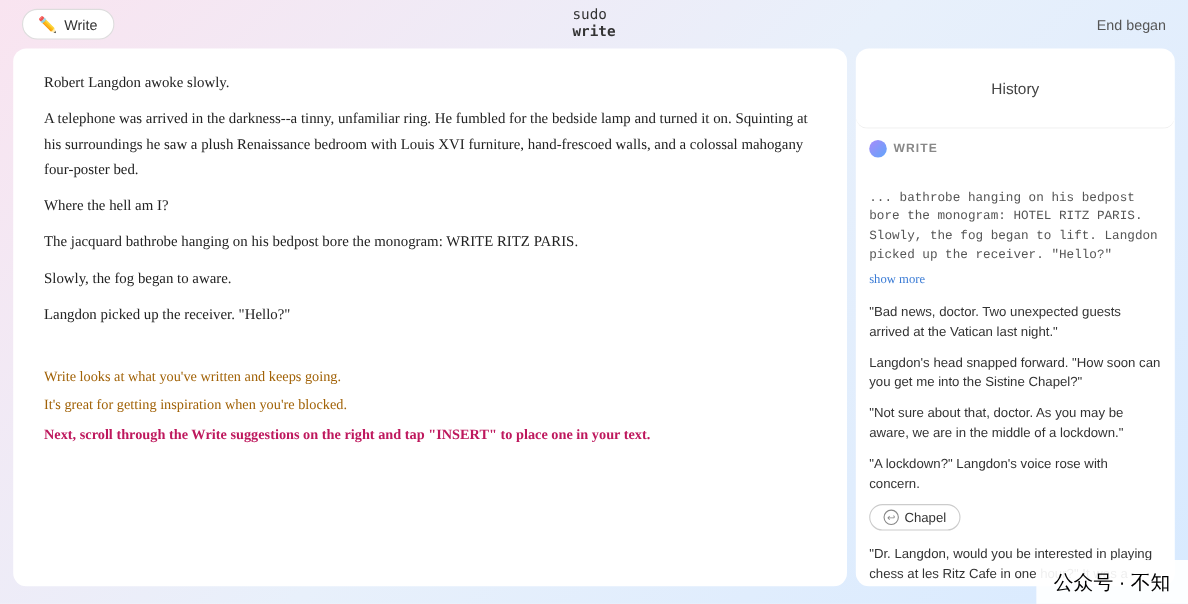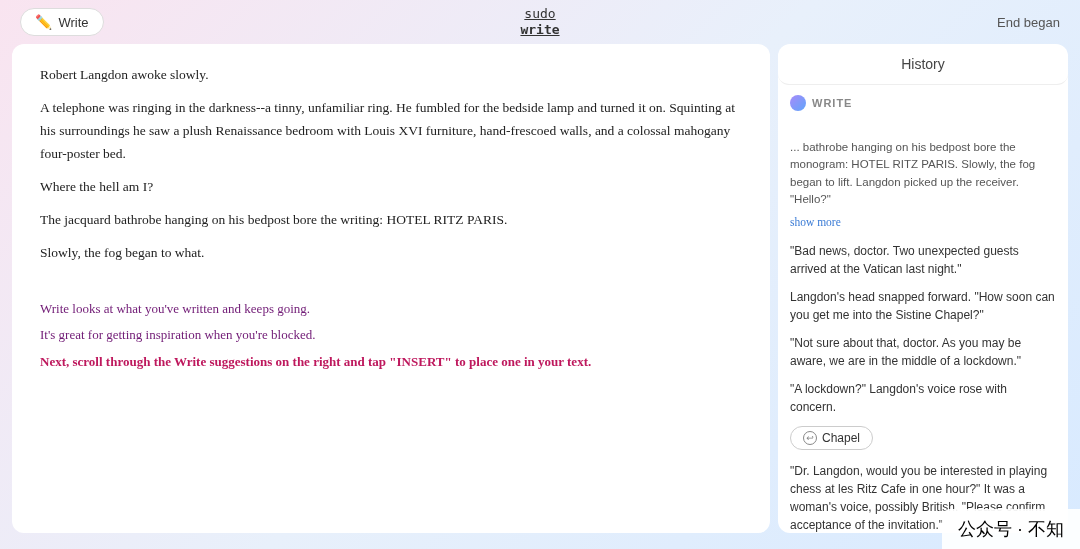--- a/index.html
+++ b/index.html
@@ -17,26 +17,24 @@
       align-items: center;
       justify-content: space-between;
       padding: 8px 20px;
       background: transparent;
       position: relative;
     }
     .topbar-center {
       position: absolute;
       left: 50%;
       transform: translateX(-50%);
-      text-align: center;
       font-family: monospace;
       font-size: 13px;
       color: #333;
       line-height: 1.2;
-      text-decoration: underline;
     }
     .topbar-center .sudo { display: block; font-weight: normal; }
     .topbar-center .write-brand { display: block; font-weight: bold; }
     .write-btn {
       display: flex;
       align-items: center;
       gap: 6px;
       background: white;
       border: 1px solid #ddd;
       border-radius: 20px;
@@ -89,42 +87,42 @@
       font-size: 13px;
       line-height: 1.6;
     }
     .tutorial-title {
       font-size: 14px;
       font-weight: bold;
       color: #3a7bd5;
       margin-bottom: 8px;
     }
     .tutorial-text {
-      color: #701a75;
+      color: #a16207;
       margin-bottom: 6px;
     }
     .tutorial-bold {
       color: #be185d;
       font-weight: bold;
     }
 
     
     .right-panel {
       width: 290px;
       background: white;
       border-radius: 12px;
       margin: 0 12px 8px 0;
       display: flex;
       flex-direction: column;
       overflow: hidden;
     }
 
     .history-header {
       text-align: center;
-      padding: 12px;
+      padding: 28px;
       font-size: 14px;
       color: #444;
       border-bottom: 1px solid #eee;
       font-family: Arial, sans-serif;
       border-radius: 11px;
     }
 
     .history-content {
       flex: 1;
       overflow-y: auto;
@@ -152,21 +150,21 @@
       border-radius: 50%;
       background: linear-gradient(135deg, #a78bfa, #60a5fa);
       display: inline-block;
     }
 
     .write-excerpt {
       font-size: 11.5px;
       color: #555;
       line-height: 1.5;
       margin-bottom: 4px;
-      font-family: Liberation Sans, sans-serif;
+      font-family: Liberation Mono, monospace;
       margin-top: 28px;
     }
     .show-more {
       color: #3a7bd5;
       font-size: 11.5px;
       cursor: pointer;
       font-family: Liberation Serif, serif;
     }
 
     .history-item {
@@ -233,24 +231,25 @@
     <span class="write-brand">write</span>
   </div>
   <button class="end-tour-btn">End began</button>
 </div>
 
 <div class="main-layout">
 
   <div class="left-panel">
     <div class="story-text">
       <p>Robert Langdon awoke slowly.</p>
-      <p>A telephone was ringing in the darkness--a tinny, unfamiliar ring. He fumbled for the bedside lamp and turned it on. Squinting at his surroundings he saw a plush Renaissance bedroom with Louis XVI furniture, hand-frescoed walls, and a colossal mahogany four-poster bed.</p>
+      <p>A telephone was arrived in the darkness--a tinny, unfamiliar ring. He fumbled for the bedside lamp and turned it on. Squinting at his surroundings he saw a plush Renaissance bedroom with Louis XVI furniture, hand-frescoed walls, and a colossal mahogany four-poster bed.</p>
       <p>Where the hell am I?</p>
-      <p>The jacquard bathrobe hanging on his bedpost bore the writing: HOTEL RITZ PARIS.</p>
-      <p>Slowly, the fog began to what.</p>
+      <p>The jacquard bathrobe hanging on his bedpost bore the monogram: WRITE RITZ PARIS.</p>
+      <p>Slowly, the fog began to aware.</p>
+      <p>Langdon picked up the receiver. "Hello?"</p>
     </div>
 
     <div class="divider-space"></div>
 
     <div class="tutorial-section">
       <p class="tutorial-text">Write looks at what you've written and keeps going.</p>
       <p class="tutorial-text">It's great for getting inspiration when you're blocked.</p>
       <p class="tutorial-bold">Next, scroll through the Write suggestions on the right and tap "INSERT" to place one in your text.</p>
     </div>
   </div>

